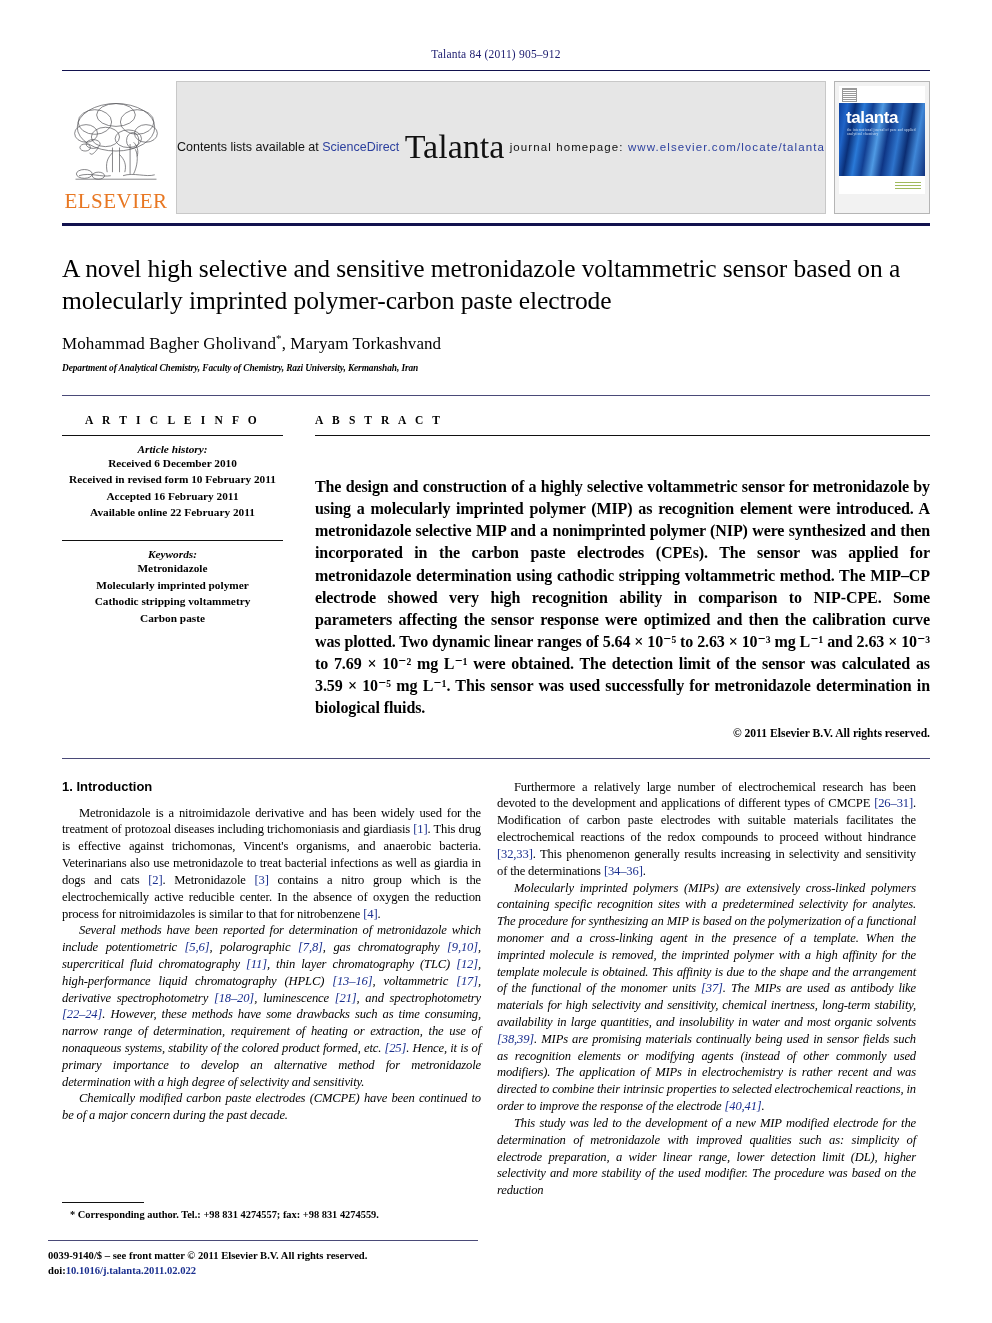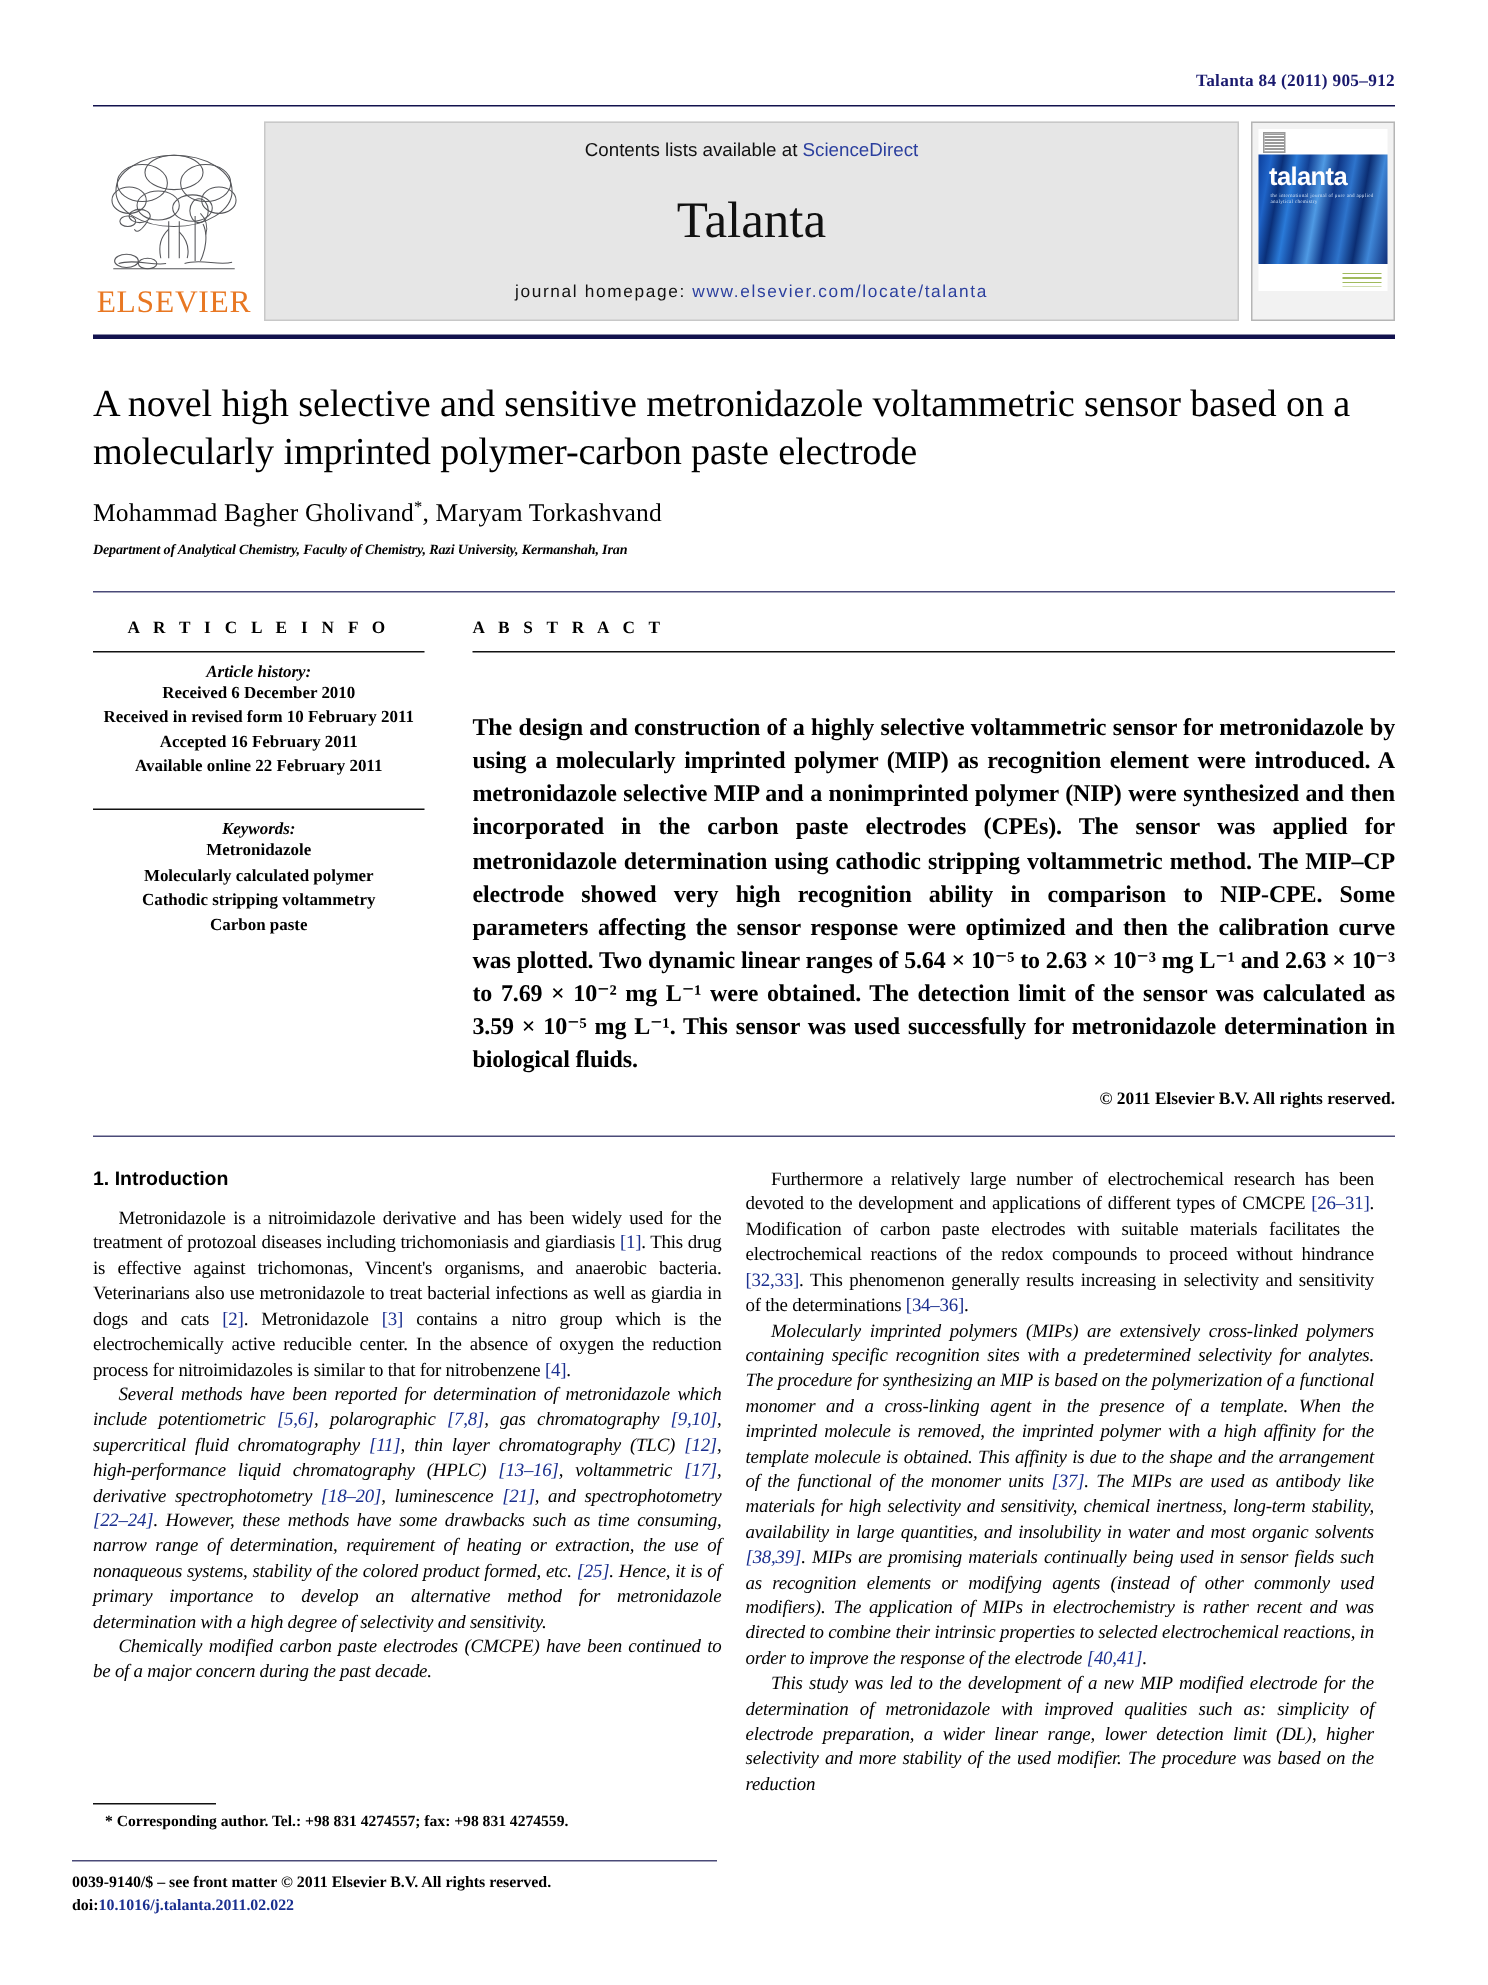--- a/index.html
+++ b/index.html
@@ -18,23 +18,23 @@
   .page {
     width: 992px;
     height: 1323px;
     position: relative;
     box-sizing: border-box;
     padding: 0 62px;
   }
 
   
   .running-head {
-    text-align: right;
+    text-align: center;
     font-size: 11.5px;
-    font-weight: bold;
+    font-weight: normal;
     color: #1a1a6e;
     padding-top: 48px;
     letter-spacing: .2px;
   }
 
   .rule-top {
     border-top: 1.6px solid #12124e;
     margin-top: 10px;
   }
 
@@ -63,21 +63,21 @@
     color: #e87722;
     line-height: 1;
     margin-top: 1px;
   }
   .journal-band {
     flex: 1 1 auto;
     background: #e6e6e6;
     border: 1px solid #c8c8c8;
     margin: 0 8px 0 6px;
     display: flex;
-    flex-direction: column;
+    flex-direction: row;
     align-items: center;
     justify-content: space-between;
     padding: 11px 0 12px 0;
     box-sizing: border-box;
   }
   .contents-line {
     font-family: "Liberation Sans", sans-serif;
     font-size: 12.5px;
     color: #111;
   }
@@ -399,21 +399,21 @@
       <div class="hr-blk"></div>
       <div class="info-head">Article history:</div>
       <div class="info-line">Received 6 December 2010</div>
       <div class="info-line">Received in revised form 10 February 2011</div>
       <div class="info-line">Accepted 16 February 2011</div>
       <div class="info-line">Available online 22 February 2011</div>
       <div class="info-gap"></div>
       <div class="hr-blk thin"></div>
       <div class="info-head">Keywords:</div>
       <div class="info-line">Metronidazole</div>
-      <div class="info-line">Molecularly calculated polymer</div>
+      <div class="info-line">Molecularly imprinted polymer</div>
       <div class="info-line">Cathodic stripping voltammetry</div>
       <div class="info-line">Carbon paste</div>
     </div>
 
     <div class="col-abstract">
       <div class="sec-label">A B S T R A C T</div>
       <div class="hr-blk"></div>
       <div class="abstract-text">The design and construction of a highly selective voltammetric sensor for metronidazole by using a molecularly imprinted polymer (MIP) as recognition element were introduced. A metronidazole selective MIP and a nonimprinted polymer (NIP) were synthesized and then incorporated in the carbon paste electrodes (CPEs). The sensor was applied for metronidazole determination using cathodic stripping voltammetric method. The MIP–CP electrode showed very high recognition ability in comparison to NIP-CPE. Some parameters affecting the sensor response were optimized and then the calibration curve was plotted. Two dynamic linear ranges of 5.64 × 10⁻⁵ to 2.63 × 10⁻³ mg L⁻¹ and 2.63 × 10⁻³ to 7.69 × 10⁻² mg L⁻¹ were obtained. The detection limit of the sensor was calculated as 3.59 × 10⁻⁵ mg L⁻¹. This sensor was used successfully for metronidazole determination in biological fluids.</div>
       <div class="copyright">© 2011 Elsevier B.V. All rights reserved.</div>
     </div>

